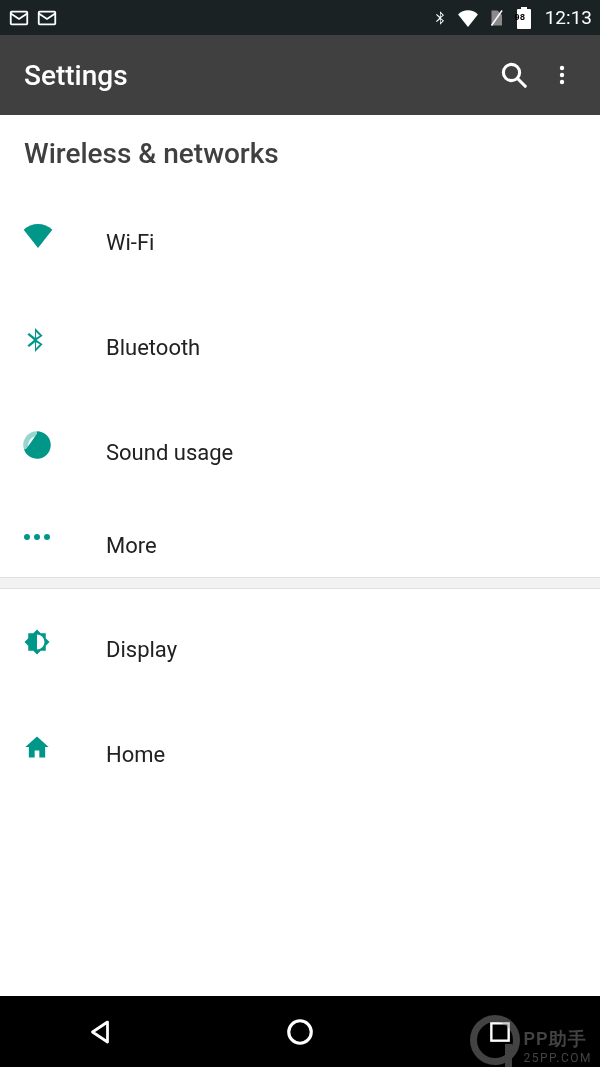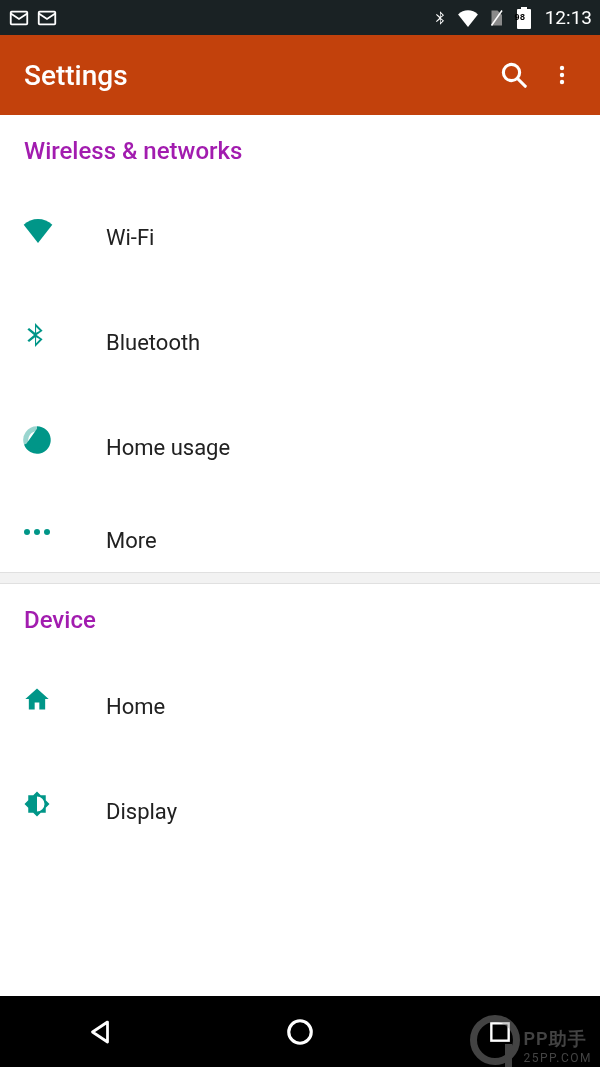--- a/index.html
+++ b/index.html
@@ -14,36 +14,36 @@
       padding: 0 8px;
       color: #fff;
     }
     .status-left { display: flex; gap: 6px; align-items: center; }
     .status-right { display: flex; gap: 6px; align-items: center; }
     .status-time { font-size: 19px; font-weight: 400; margin-left: 4px; }
     .status-icon { width: 22px; height: 22px; display: flex; align-items: center; justify-content: center; }
 
     .app-bar {
       height: 80px;
-      background: #c2410c;
+      background: #404040;
       display: flex;
       align-items: center;
       padding-left: 24px;
       padding-right: 14px;
       color: #fff;
     }
     .app-title { font-size: 28px; font-weight: 500; flex: 1; }
     .app-bar-action { width: 48px; height: 48px; display: flex; align-items: center; justify-content: center; cursor: pointer; }
 
     .content { background: #fff; }
 
     .section-header {
       padding: 22px 24px 12px 24px;
-      color: #a21caf;
-      font-size: 24px;
+      color: #404040;
+      font-size: 28px;
       font-weight: 500;
     }
 
     .list-item {
       display: flex;
       align-items: center;
       height: 105px;
       padding-left: 22px;
       cursor: pointer;
     }
@@ -199,62 +199,61 @@
   </div>
 
   <div class="list-item-wrap">
     <div class="list-item">
       <div class="icon-wrap">
           <svg width="30" height="30" viewBox="0 0 24 24">
             <path class="teal" d="M12 3 A9 9 0 1 1 3.5 15" fill="none" stroke="#009688" stroke-width="4" stroke-linecap="butt"></path>
             <path d="M12 3 A9 9 0 0 0 3.5 15" fill="none" stroke="#009688" stroke-width="4" opacity="0.4"></path>
           </svg>
         </div>
-      <div class="label">Home usage</div>
+      <div class="label">Sound usage</div>
     </div>
     <div class="divider"></div>
   </div>
 
   <div class="list-item-wrap">
     <div class="list-item" style="height:80px;">
       <div class="icon-wrap">
           <svg width="30" height="10" viewBox="0 0 30 10">
             <circle cx="5" cy="5" r="3" class="teal"></circle>
             <circle cx="15" cy="5" r="3" class="teal"></circle>
             <circle cx="25" cy="5" r="3" class="teal"></circle>
           </svg>
         </div>
       <div class="label">More</div>
     </div>
   </div>
 
   <div class="section-gap"></div>
 
-  <div class="section-header">Device</div>
+
+  <div class="list-item-wrap">
+    <div class="list-item">
+      <div class="icon-wrap">
+          <svg width="30" height="30" viewBox="0 0 24 24">
+            <path class="teal" d="M12 2 L15 5 L19 5 L19 9 L22 12 L19 15 L19 19 L15 19 L12 22 L9 19 L5 19 L5 15 L2 12 L5 9 L5 5 L9 5 Z M12 6 V18 A6 6 0 0 0 12 6 Z"></path>
+          </svg>
+        </div>
+      <div class="label">Display</div>
+    </div>
+    <div class="divider"></div>
+  </div>
 
   <div class="list-item-wrap">
     <div class="list-item">
       <div class="icon-wrap">
           <svg width="30" height="28" viewBox="0 0 24 24">
             <path class="teal" d="M12 3 L2 12 H5 V21 H10 V15 H14 V21 H19 V12 H22 Z"></path>
           </svg>
         </div>
       <div class="label">Home</div>
-    </div>
-    <div class="divider"></div>
-  </div>
-
-  <div class="list-item-wrap">
-    <div class="list-item">
-      <div class="icon-wrap">
-          <svg width="30" height="30" viewBox="0 0 24 24">
-            <path class="teal" d="M12 2 L15 5 L19 5 L19 9 L22 12 L19 15 L19 19 L15 19 L12 22 L9 19 L5 19 L5 15 L2 12 L5 9 L5 5 L9 5 Z M12 6 V18 A6 6 0 0 0 12 6 Z"></path>
-          </svg>
-        </div>
-      <div class="label">Display</div>
     </div>
     <div class="divider"></div>
   </div>
 
 
 </div>
 
 <div class="nav-bar">
   <div class="nav-btn">
     <svg width="30" height="30" viewBox="0 0 24 24">

